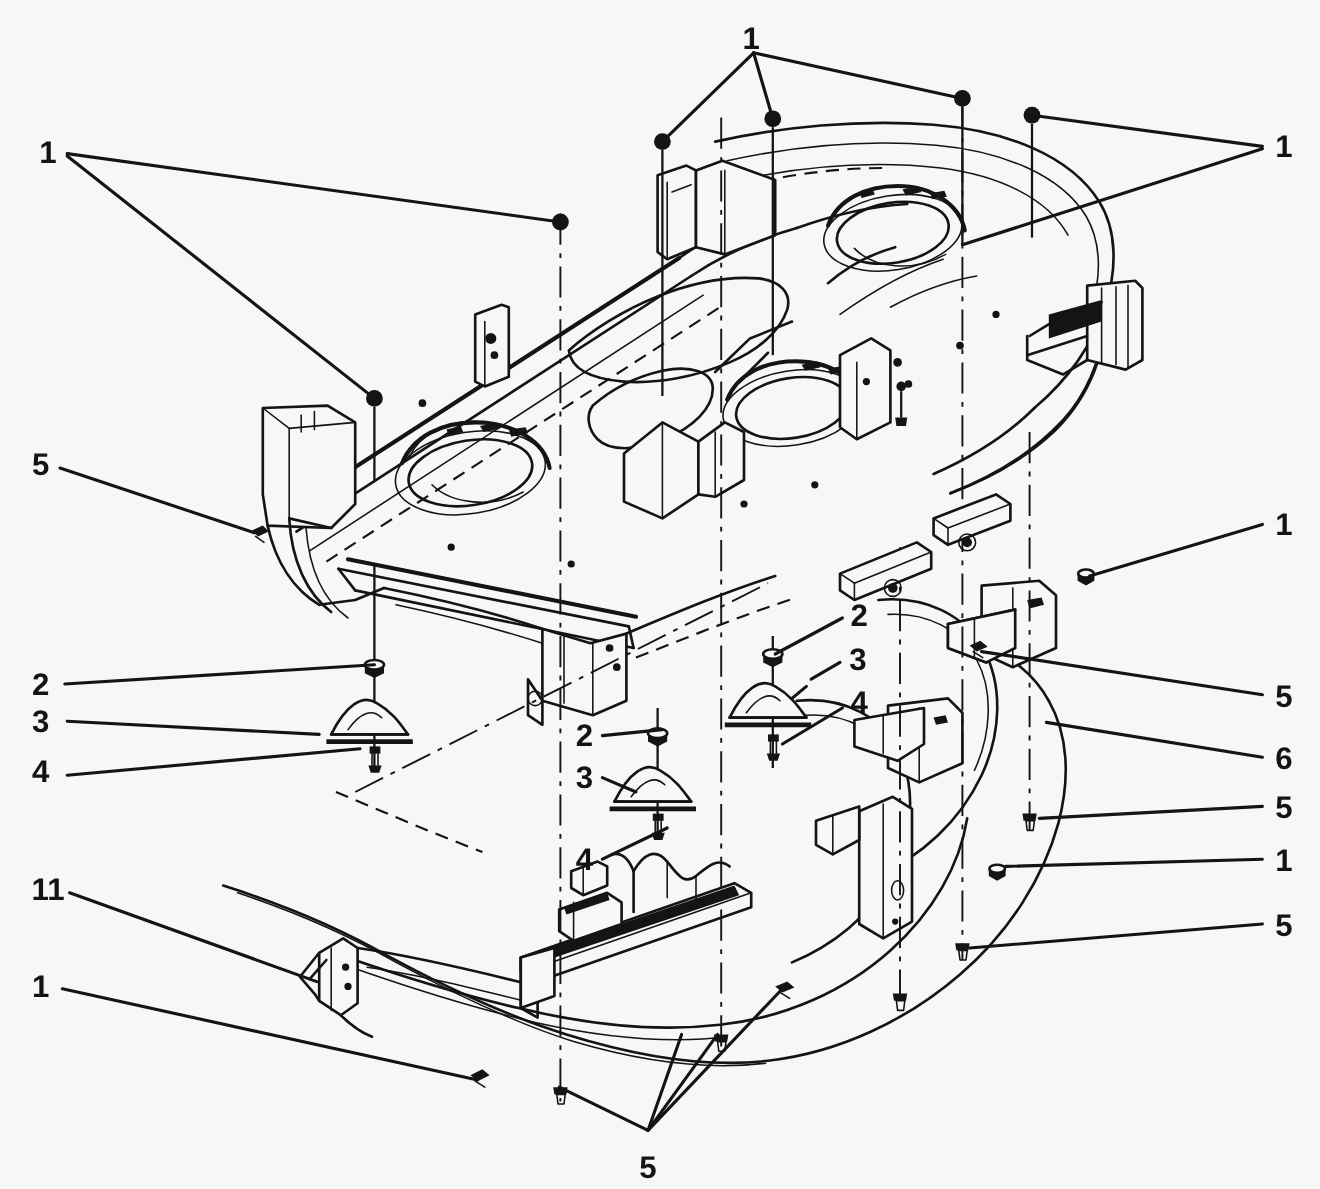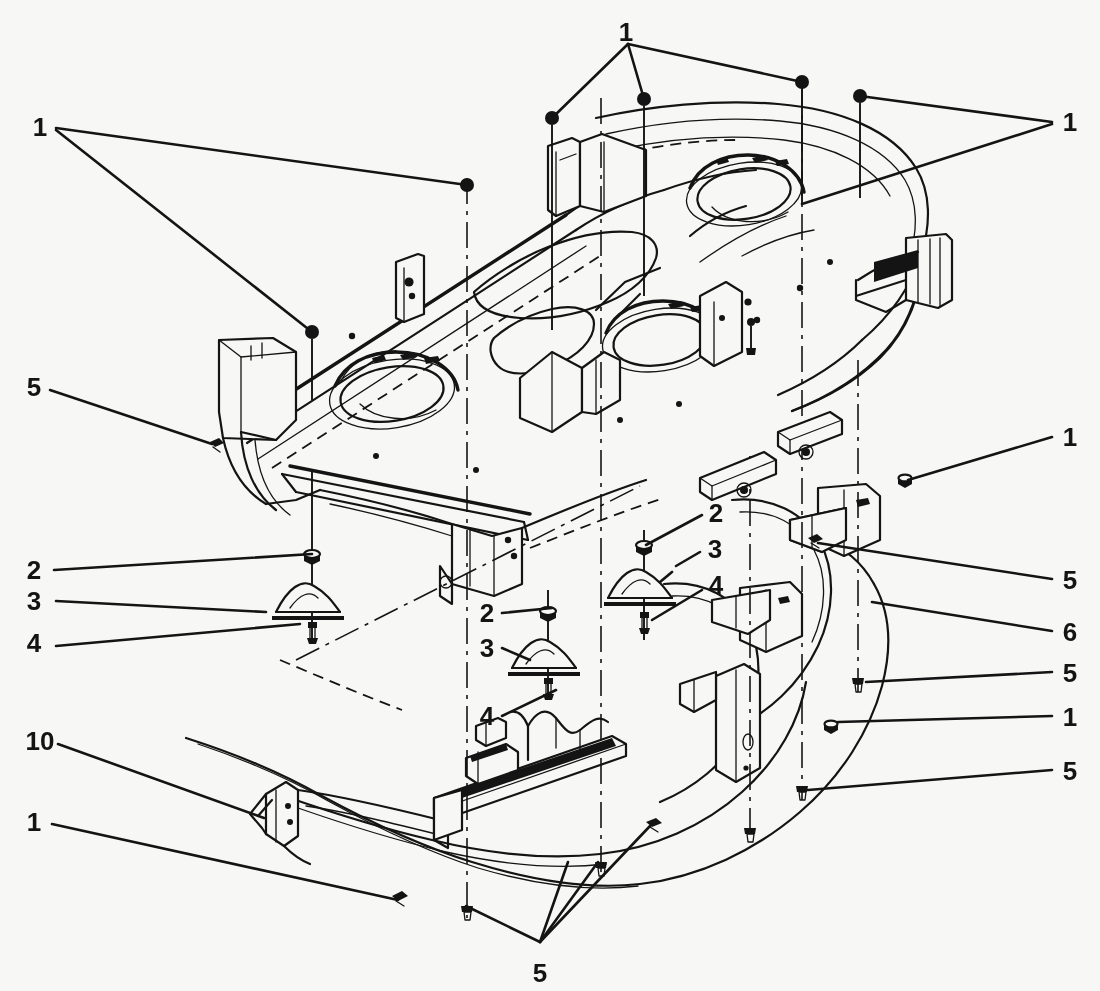--- a/index.html
+++ b/index.html
@@ -480,18 +480,18 @@
   <div class="callout-label c-center" style="left:1070px;top:580px;">5</div>
   <div class="callout-label c-center" style="left:716px;top:585px;">4</div>
   <div class="callout-label c-center" style="left:34px;top:601px;">3</div>
   <div class="callout-label c-center" style="left:487px;top:613px;">2</div>
   <div class="callout-label c-center" style="left:1070px;top:632px;">6</div>
   <div class="callout-label c-center" style="left:34px;top:643px;">4</div>
   <div class="callout-label c-center" style="left:487px;top:648px;">3</div>
   <div class="callout-label c-center" style="left:1070px;top:673px;">5</div>
   <div class="callout-label c-center" style="left:487px;top:716px;">4</div>
   <div class="callout-label c-center" style="left:1070px;top:717px;">1</div>
-  <div class="callout-label c-center" style="left:40px;top:741px;">10</div>
+  <div class="callout-label c-center" style="left:40px;top:741px;">11</div>
   <div class="callout-label c-center" style="left:1070px;top:771px;">5</div>
   <div class="callout-label c-center" style="left:34px;top:822px;">1</div>
   <div class="callout-label c-center" style="left:540px;top:973px;">5</div>
 
 </div>
 
 </body></html>

